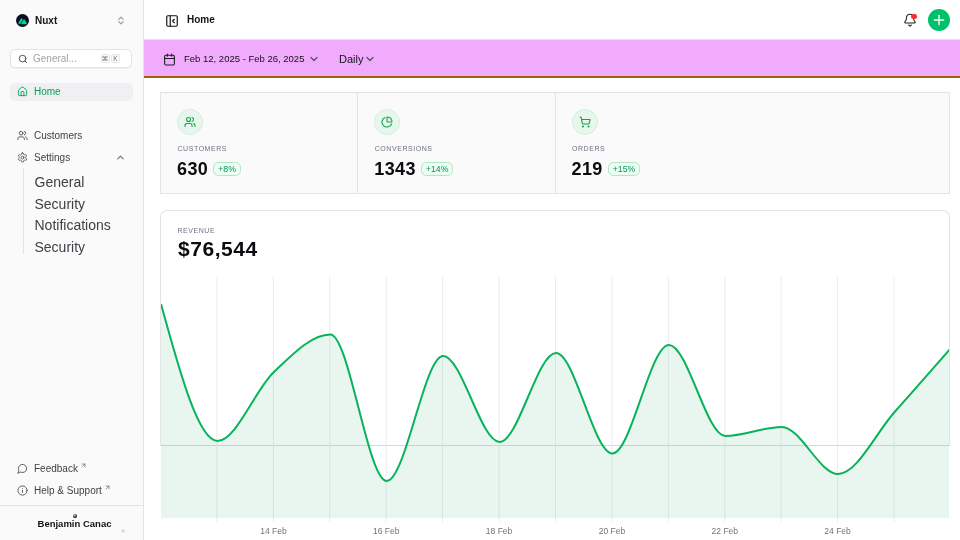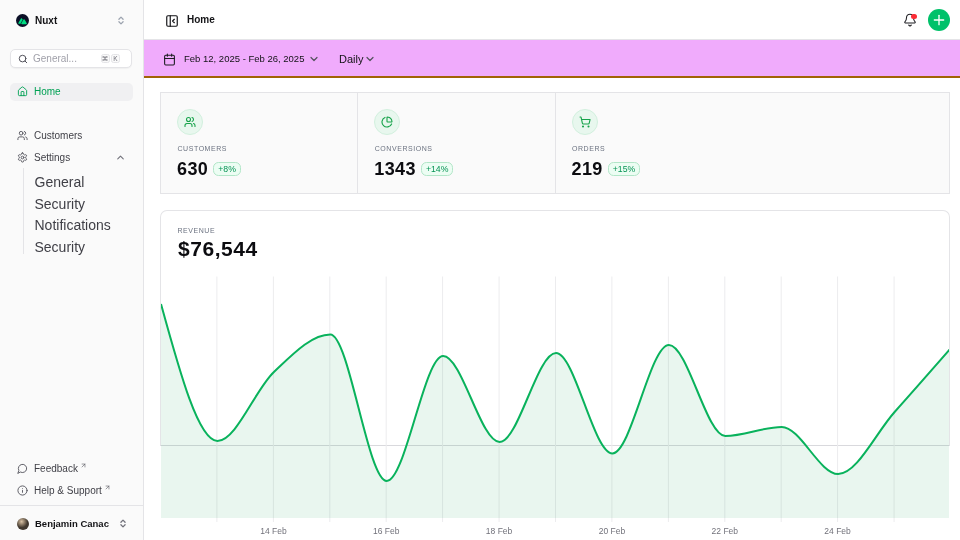--- a/index.html
+++ b/index.html
@@ -124,21 +124,21 @@
           <path d="M12 8h.01"></path>
         </svg>
       </span>
     Help &amp; Support
     <svg width="7" height="7" viewBox="0 0 24 24" fill="none" stroke="#52525b" stroke-width="2" stroke-linecap="round" stroke-linejoin="round" style="margin-left:2px;margin-bottom:5px;">
         <path d="M7 7h10v10"></path>
         <path d="M7 17 17 7"></path>
       </svg>
   </div>
   <div style="position:absolute;left:0;top:505px;width:143px;height:1px;background:#e4e4e7;"></div>
-  <div id="logo-row" style="top:514px;">
+  <div id="logo-row" style="top:514px;flex-direction:column;">
     <svg width="12" height="12" viewBox="0 0 24 24" style="margin-left:7px;">
       <defs>
           <radialGradient id="av" cx="38%" cy="30%">
             <stop offset="0%" stop-color="#d9c3a7"></stop>
             <stop offset="45%" stop-color="#95836d"></stop>
             <stop offset="100%" stop-color="#40382f"></stop>
           </radialGradient>
         </defs>
       <circle cx="12" cy="12" r="12" fill="url(#av)"></circle>
     </svg>

